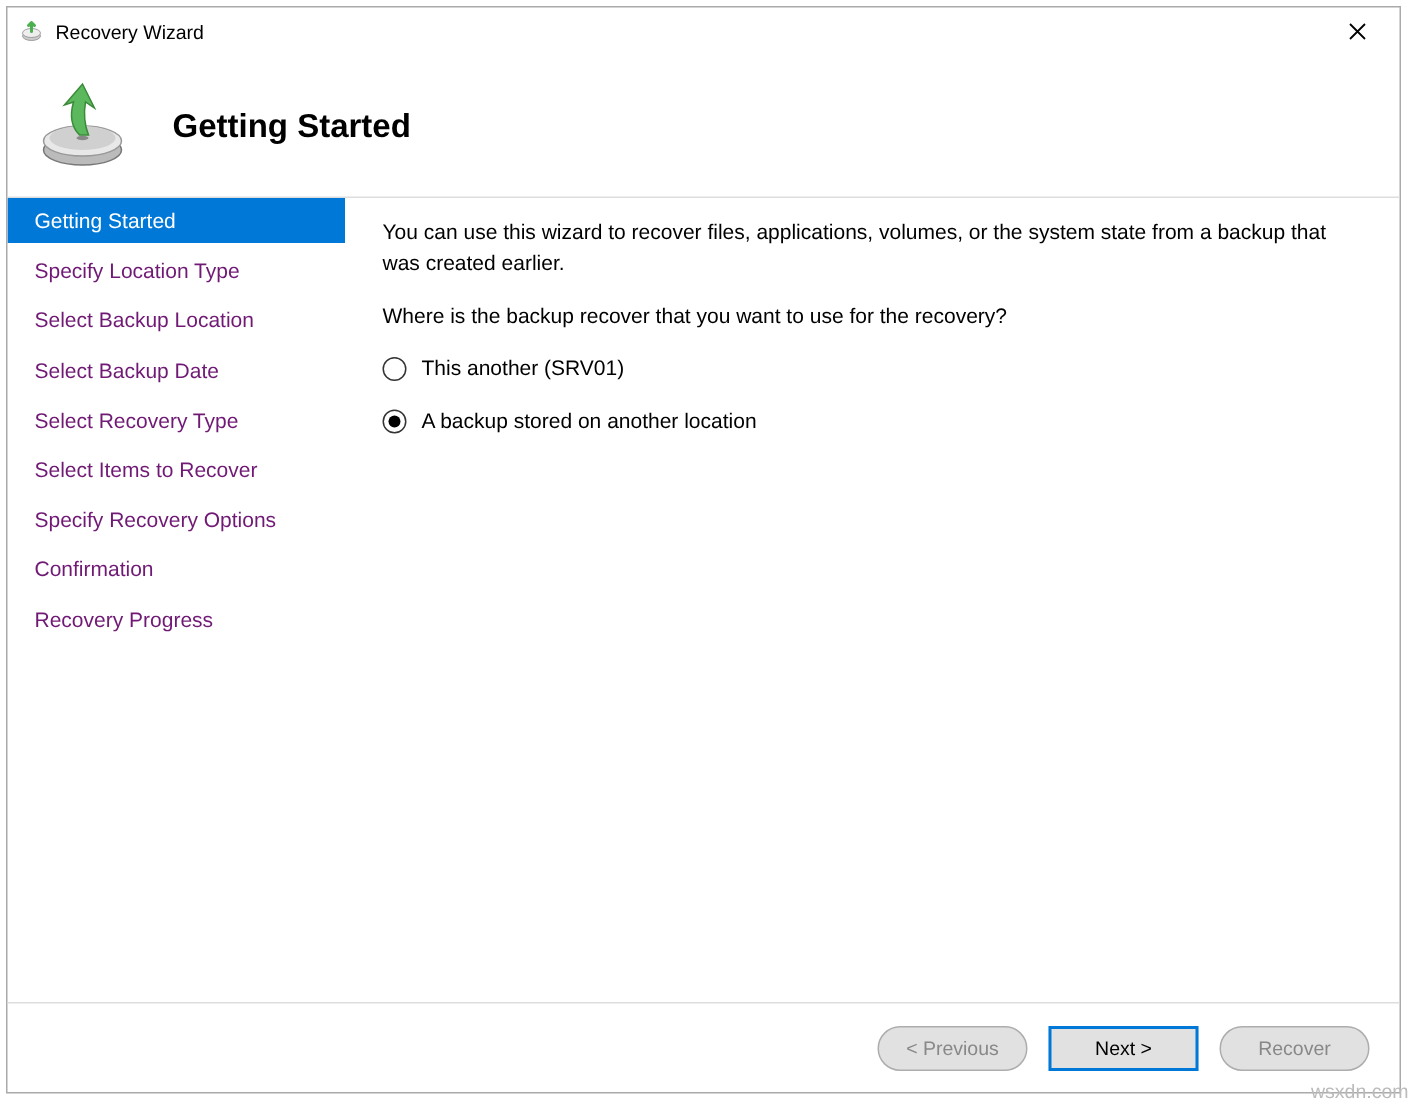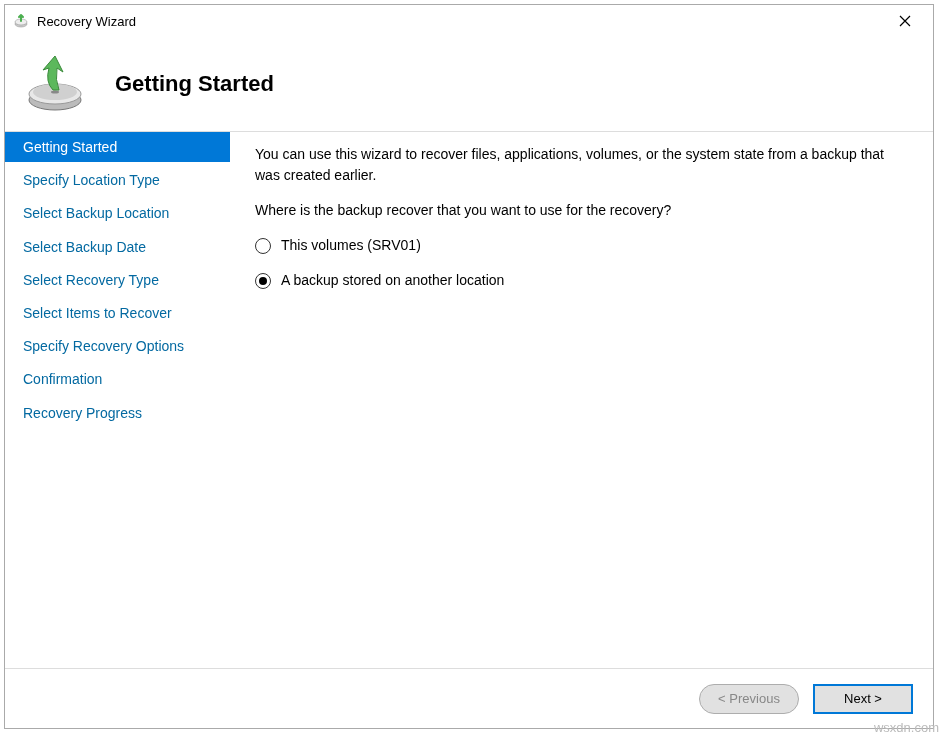--- a/index.html
+++ b/index.html
@@ -72,21 +72,21 @@
       overflow: hidden;
     }
     .sidebar {
       width: 225px;
       padding-top: 0;
       flex-shrink: 0;
     }
     .sidebar-item {
       padding: 6px 18px;
       font-size: 14px;
-      color: #0369a1;
+      color: #701a75;
       cursor: default;
       line-height: 1.3;
       margin-bottom: 3px;
     }
     .sidebar-item.selected {
       background: #0078d7;
       color: #fff;
     }
     .content {
       flex: 1;
@@ -202,29 +202,30 @@
       <div class="sidebar-item"><span>Confirmation</span></div>
       <div class="sidebar-item"><span>Recovery Progress</span></div>
     </div>
 
     <div class="content">
       <p>You can use this wizard to recover files, applications, volumes, or the system state from a backup that was created earlier.</p>
       <p>Where is the backup recover that you want to use for the recovery?</p>
       <div class="radio-group">
         <div class="radio-option">
           <span class="radio"></span>
-          <span>This volumes (SRV01)</span>
+          <span>This another (SRV01)</span>
         </div>
         <div class="radio-option">
           <span class="radio checked"></span>
           <span>A backup stored on another location</span>
         </div>
       </div>
     </div>
   </div>
 
   <div class="footer">
     <button class="btn" disabled="">&lt; Previous</button>
     <button class="btn primary">Next &gt;</button>
+    <button class="btn" disabled="">Recover</button>
   </div>
 
 </div>
 <div class="watermark">wsxdn.com</div>
 
 </body></html>

